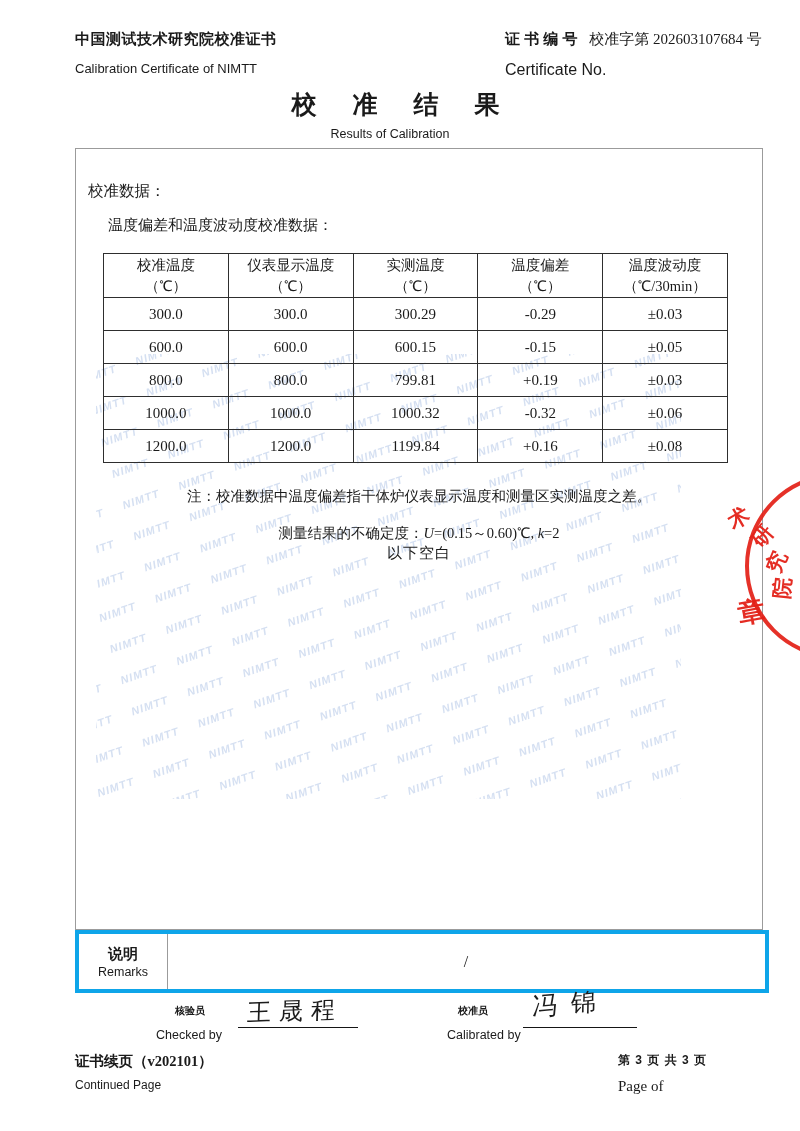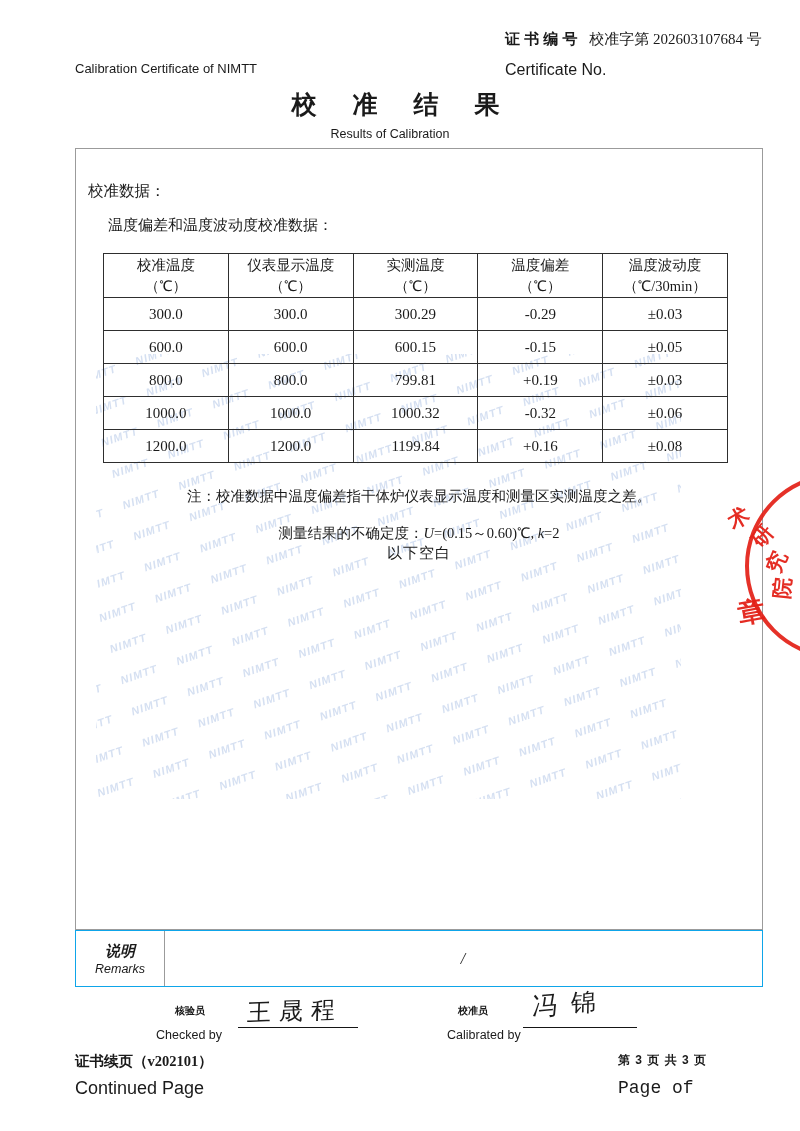--- a/index.html
+++ b/index.html
@@ -49,21 +49,21 @@
                 border-radius:50%;opacity:.93;}
   .stamp-ch{position:absolute;font-weight:700;font-size:21px;color:#e32118;opacity:.95;
             font-family:"Liberation Serif",serif;}
   .sc0{left:28px;top:44px;transform:rotate(-30deg);}
   .sc1{left:52px;top:62px;transform:rotate(-50deg);}
   .sc2{left:66px;top:88px;transform:rotate(-68deg);}
   .sc3{left:72px;top:114px;transform:rotate(-84deg);}
   .sc-bottom{left:38px;top:134px;font-size:27px;transform:rotate(-10deg);}
 
   
-  .remarks-box{left:75px;top:930px;width:686px;height:55px;border:1px solid #0ea5e9;font-style:italic;}
+  .remarks-box{left:75px;top:930px;width:686px;height:55px;border:4px solid #0ea5e9;}
   .remarks-label-cell{position:absolute;left:0;top:0;width:88px;height:100%;border-right:1px solid #9b9b9b;
                       display:flex;flex-direction:column;align-items:center;justify-content:center;}
   .remarks-cn{font-family:"Liberation Sans",sans-serif;font-weight:600;font-size:15px;}
   .remarks-en{font-family:"Liberation Sans",sans-serif;font-size:12.5px;margin-top:1px;}
   .remarks-value{position:absolute;left:88px;right:0;top:0;bottom:0;display:flex;align-items:center;
                  justify-content:center;font-size:16px;}
 
   
   .sig-cn{font-family:"Liberation Sans",sans-serif;font-weight:600;font-size:10px;}
   .sig-en{font-family:"Liberation Sans",sans-serif;font-size:12.5px;}
@@ -73,29 +73,30 @@
   .sig-line-1{left:238px;top:1027px;width:120px;}
   .sig-line-2{left:523px;top:1027px;width:114px;}
   .sig-cal-cn{left:458px;top:1004px;font-family:Liberation Mono, monospace;}
   .sig-cal-en{left:447px;top:1028px;}
   .hand{font-family:"DejaVu Serif",serif;color:#1c1c1c;}
   .sig-hand-1{left:247px;top:995px;font-size:24px;letter-spacing:8px;transform:rotate(-2deg) skewX(-4deg);}
   .sig-hand-2{left:532px;top:987px;font-size:25px;letter-spacing:14px;transform:rotate(-5deg) skewX(-6deg);}
 
   
   .footer-left-cn{left:75px;top:1052px;font-family:Liberation Serif, serif;font-weight:600;font-size:14.5px;}
-  .footer-left-en{left:75px;top:1078px;font-family:"Liberation Sans",sans-serif;font-size:18px;}
+  .footer-left-en{left:75px;top:1078px;font-family:"Liberation Sans",sans-serif;font-size:12px;}
   .footer-right-cn{left:618px;top:1052px;font-family:"Liberation Sans",sans-serif;font-weight:600;font-size:12px;letter-spacing:1px;}
-  .footer-right-en{left:618px;top:1078px;font-family:Liberation Mono, monospace;font-size:18px;}
+  .footer-right-en{left:618px;top:1078px;font-family:Liberation Serif, serif;font-size:15px;}
 </style>
 </head>
 <body>
 
 <div class="page">
 
+  <div class="abs org-cn">中国测试技术研究院校准证书</div>
   <div class="abs org-en">Calibration Certificate of NIMTT</div>
   <div class="abs certno-line">
     <span class="certno-label">证 书 编 号</span>
     <span class="certno-value">校准字第 202603107684 号</span>
   </div>
   <div class="abs certno-en">Certificate No.</div>
 
   <div class="abs title-cn">校 准 结 果</div>
   <div class="abs title-en">Results of Calibration</div>
 

